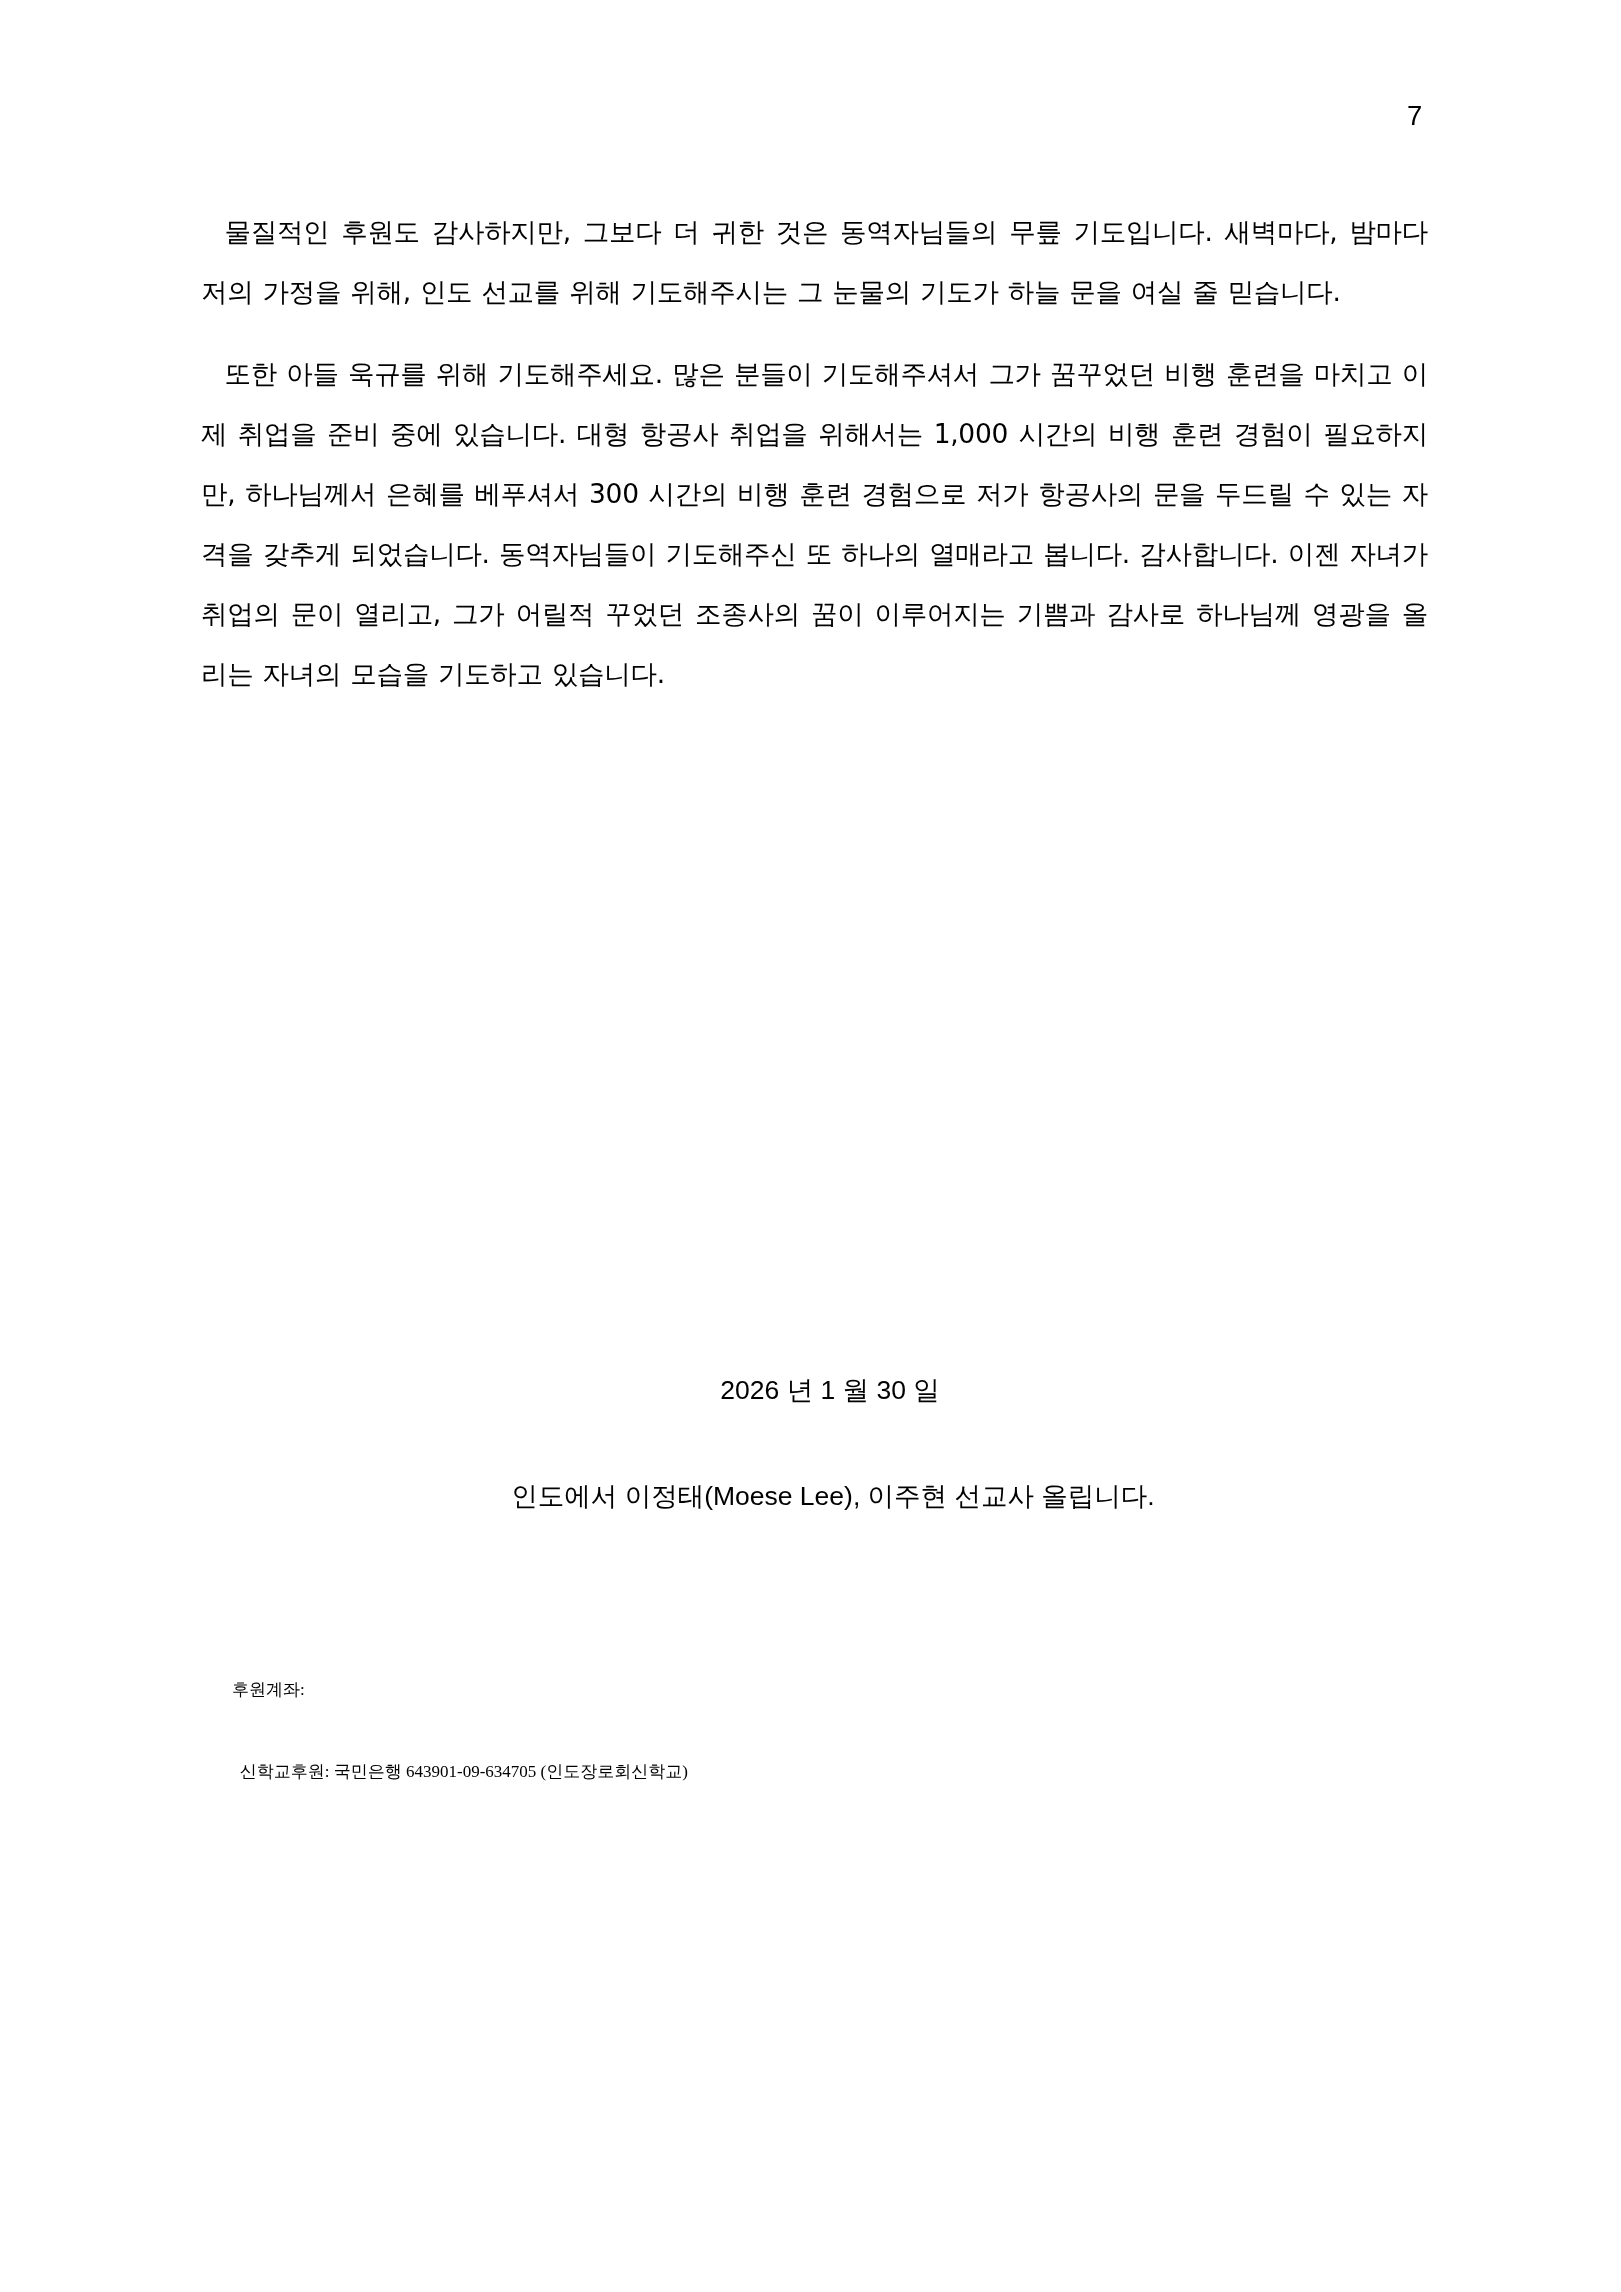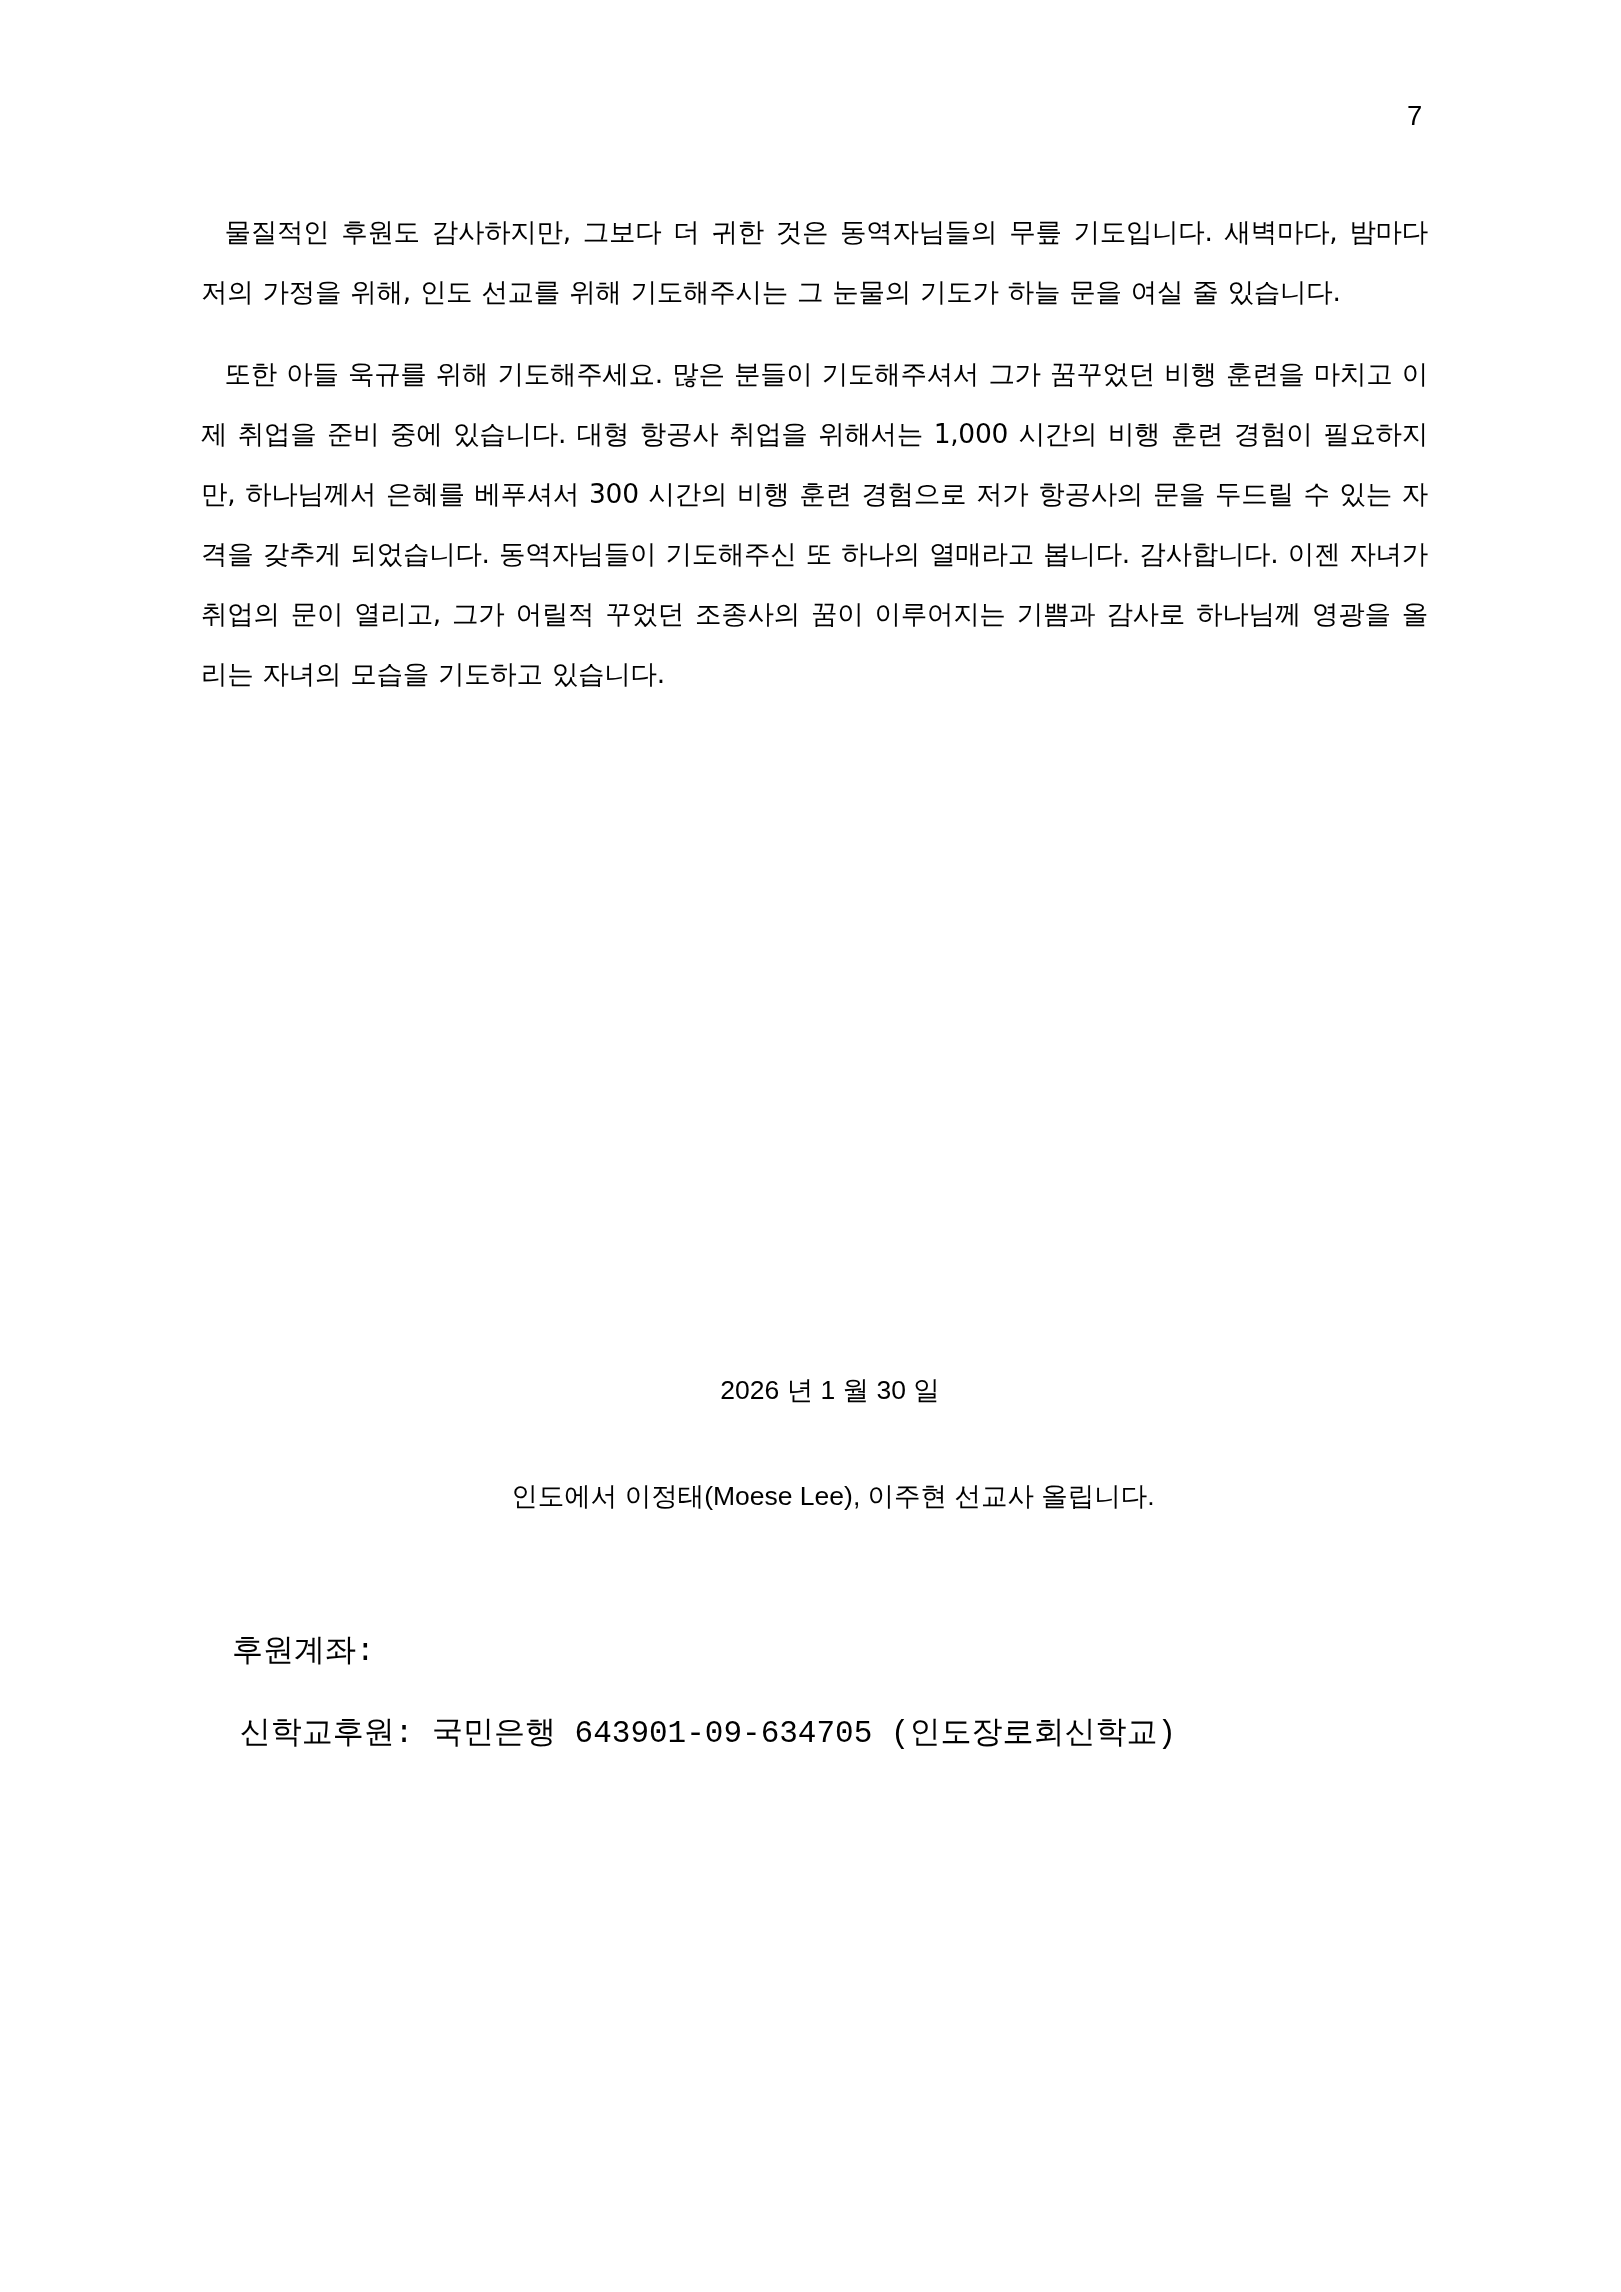--- a/index.html
+++ b/index.html
@@ -7,32 +7,32 @@
          font-family:"DejaVu Sans", "Liberation Sans", sans-serif; color:#000; }
   .page-number { position:absolute; left:1407px; top:100px; font-size:27.4px;
                  font-family:"Liberation Sans", sans-serif; }
   .body-text { position:absolute; left:201px; width:1227px; top:202px; }
   .para { font-size:26.5px; line-height:60px; text-align:justify; text-indent:23.5px;
           margin:0 0 21.6px 0; letter-spacing:-0.3px; word-spacing:1px; }
   .closing { position:absolute; left:0; width:1621px; text-align:center;
              font-family:"Liberation Sans", "DejaVu Sans", sans-serif; font-size:26.5px; }
   .date { top:1372px; padding-left:19.6px; }
   .signature { top:1478px; padding-left:22.5px; }
-  .accounts { position:absolute; left:232px; top:1632px;
-              font-family:Liberation Mono, monospace; font-size:31px; }
+  .accounts { position:absolute; left:232px; top:1670px;
+              font-family:Liberation Serif, serif; font-size:17px; }
   .accounts div { height:82px; line-height:39px; }
   .accounts .acct-school { padding-left:7.8px; }
 </style>
 </head>
 <body>
 
 <div class="page-number">7</div>
 
 <div class="body-text">
-  <p class="para">물질적인 후원도 감사하지만, 그보다 더 귀한 것은 동역자님들의 무릎 기도입니다. 새벽마다, 밤마다 저의 가정을 위해, 인도 선교를 위해 기도해주시는 그 눈물의 기도가 하늘 문을 여실 줄 있습니다.</p>
+  <p class="para">물질적인 후원도 감사하지만, 그보다 더 귀한 것은 동역자님들의 무릎 기도입니다. 새벽마다, 밤마다 저의 가정을 위해, 인도 선교를 위해 기도해주시는 그 눈물의 기도가 하늘 문을 여실 줄 믿습니다.</p>
   <p class="para">또한 아들 욱규를 위해 기도해주세요. 많은 분들이 기도해주셔서 그가 꿈꾸었던 비행 훈련을 마치고 이제 취업을 준비 중에 있습니다. 대형 항공사 취업을 위해서는 1,000 시간의 비행 훈련 경험이 필요하지만, 하나님께서 은혜를 베푸셔서 300 시간의 비행 훈련 경험으로 저가 항공사의 문을 두드릴 수 있는 자격을 갖추게 되었습니다. 동역자님들이 기도해주신 또 하나의 열매라고 봅니다. 감사합니다. 이젠 자녀가 취업의 문이 열리고, 그가 어릴적 꾸었던 조종사의 꿈이 이루어지는 기쁨과 감사로 하나님께 영광을 올리는 자녀의 모습을 기도하고 있습니다.</p>
 </div>
 
 <div class="closing date">2026 년 1 월 30 일</div>
 <div class="closing signature">인도에서 이정태(Moese Lee), 이주현 선교사 올립니다.</div>
 
 <div class="accounts">
   <div>후원계좌:</div>
   <div class="acct-school">신학교후원: 국민은행 643901-09-634705 (인도장로회신학교)</div>
 </div>

